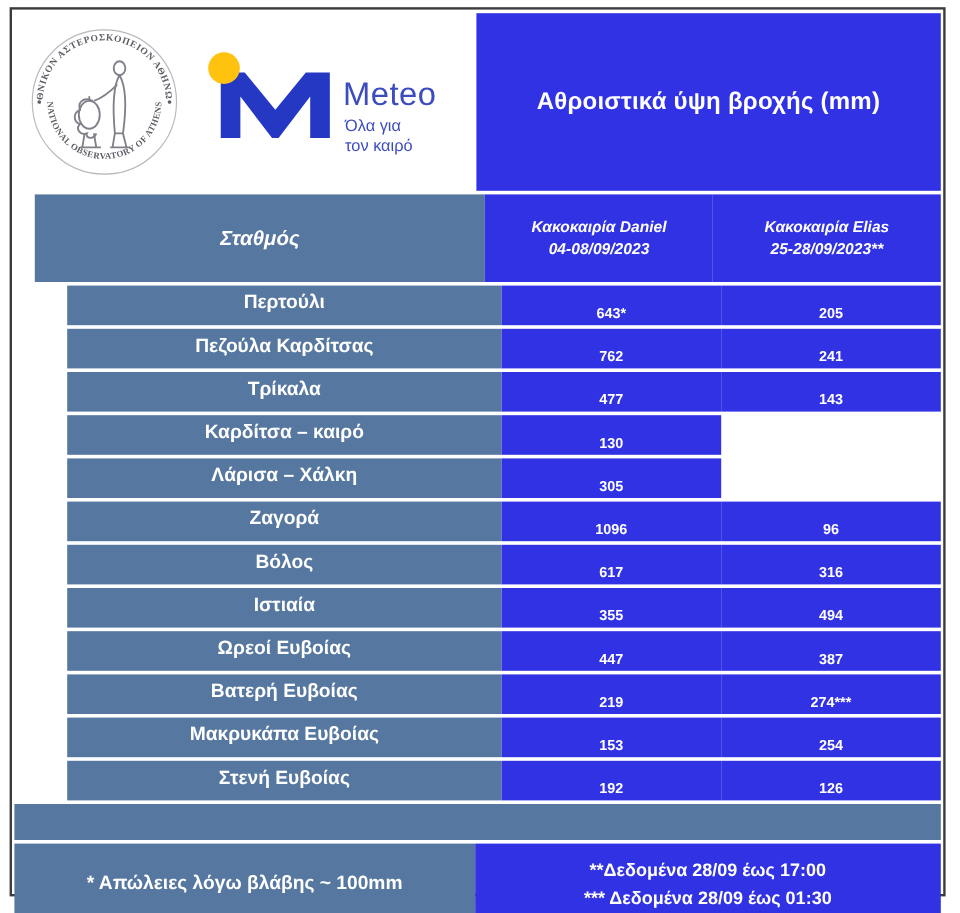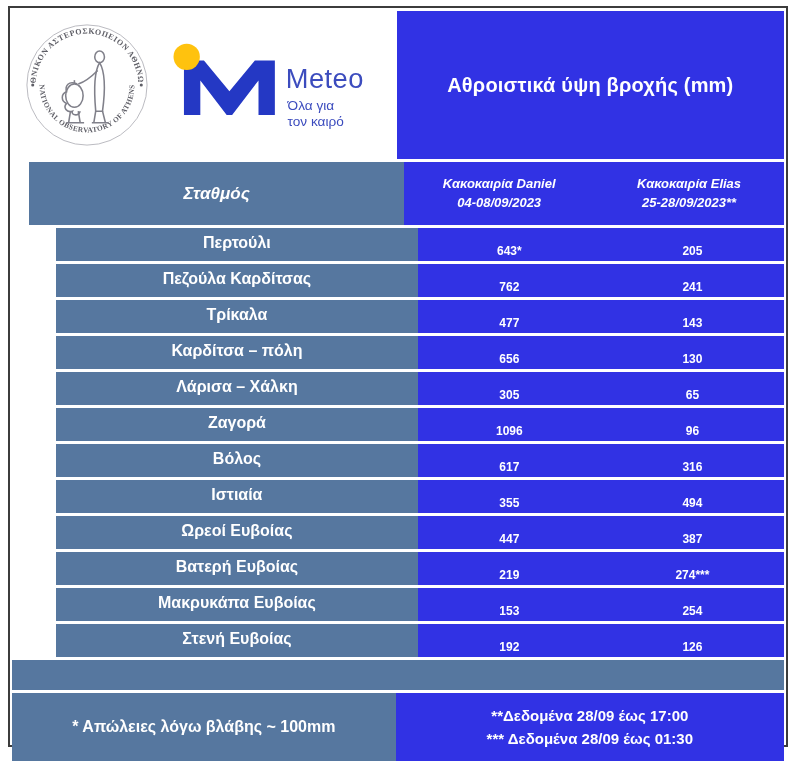--- a/index.html
+++ b/index.html
@@ -32,21 +32,21 @@
   }
   .title-box span{
     color:#ffffff;font-size:20px;font-weight:bold;letter-spacing:.2px;
   }
   
   .tbl{display:flex;flex-direction:column;gap:3px;flex:1;}
   .row{display:grid;grid-template-columns:49.7% 25.15% 25.15%;}
   .cell{display:flex;align-items:center;justify-content:center;box-sizing:border-box;color:#fff;font-weight:bold;}
   .slate{background:#56779f;}
   .blue{background:#3132e4;}
-  .header-row{height:63px;margin-left:17px;}
+  .header-row{height:73px;margin-left:17px;}
   .header-row .station-h{font-size:17px;font-style:italic;}
   .header-row .val-h{flex-direction:column;font-size:13px;font-style:italic;line-height:1.45;}
   .data-row{height:33px;}
   .data-row .station{font-size:16px;padding-bottom:3px;}
   .data-row .val{font-size:12px;align-items:flex-end;padding-bottom:3px;}
   .spacer-row{height:30px;display:block;background:#56779f;}
   .footer-row{height:68px;grid-template-columns:49.7% 50.3%;}
   .footer-row .foot-left{font-size:16px;}
   .footer-row .foot-right{flex-direction:column;font-size:15px;line-height:1.55;}
   
@@ -131,29 +131,27 @@
     <div class="cell blue val">241</div>
   </div>
 
   <div class="row data-row">
     <div class="cell slate station">Τρίκαλα</div>
     <div class="cell blue val">477</div>
     <div class="cell blue val">143</div>
   </div>
 
   <div class="row data-row">
-    <div class="cell slate station">Καρδίτσα – πόλη</div>
-    <div class="cell blue val">656</div>
+    <div class="cell slate station">Καρδίτσα – καιρό</div>
     <div class="cell blue val">130</div>
   </div>
 
   <div class="row data-row">
     <div class="cell slate station">Λάρισα – Χάλκη</div>
     <div class="cell blue val">305</div>
-    <div class="cell blue val">65</div>
   </div>
 
   <div class="row data-row">
     <div class="cell slate station">Ζαγορά</div>
     <div class="cell blue val">1096</div>
     <div class="cell blue val">96</div>
   </div>
 
   <div class="row data-row">
     <div class="cell slate station">Βόλος</div>

